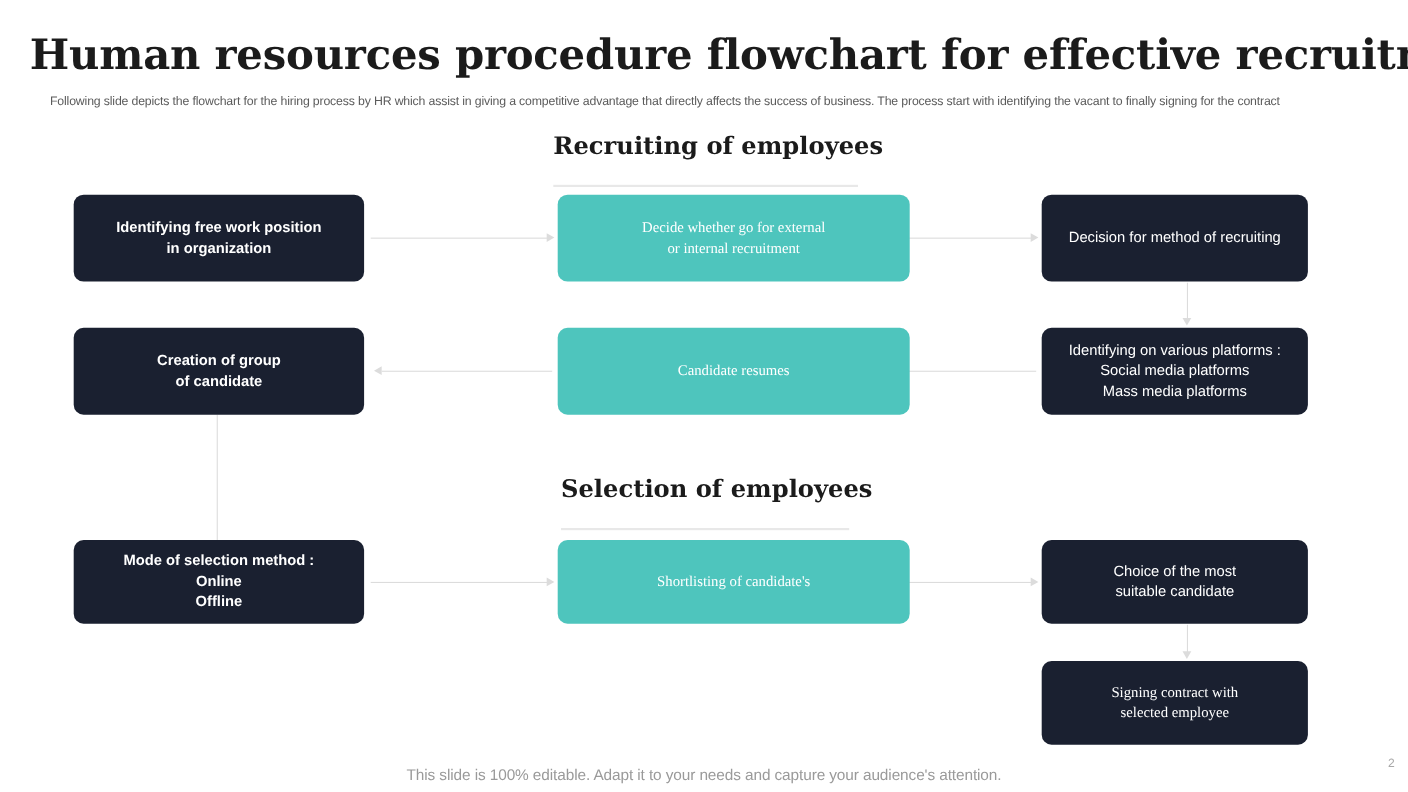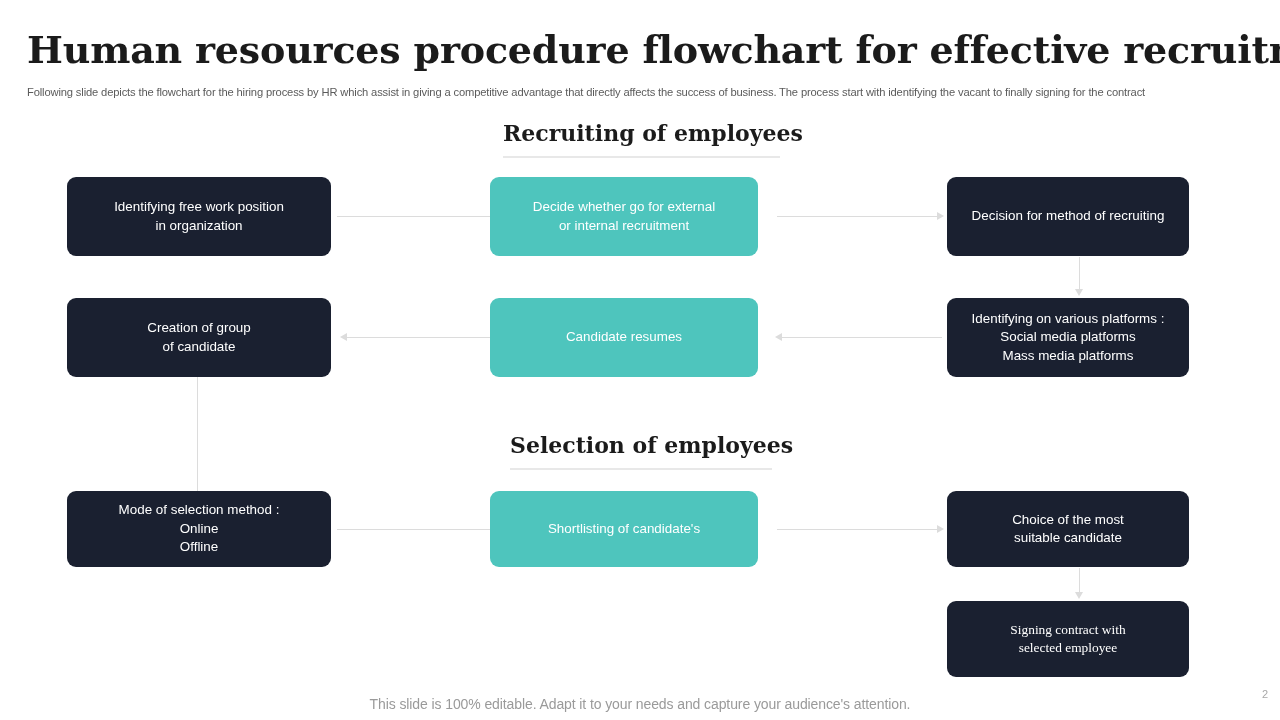--- a/index.html
+++ b/index.html
@@ -27,31 +27,32 @@
     white-space: nowrap;
   }
   #slide-subtitle {
     position: absolute;
     left: 27px; top: 85px;
     width: 1155px;
     font-size: 11.2px;
     line-height: 14px;
     color: #5b5b5b;
     letter-spacing: -0.15px;
+    text-align: center;
   }
 
   
   .section-heading {
     position: absolute;
     font-family: "DejaVu Serif", serif;
     font-weight: bold;
     font-size: 22px;
     color: #1b1b1b;
     text-align: center;
-    padding-bottom: 10px;
+    padding-bottom: 22px;
     border-bottom: 2px solid #e8e8e8;
     white-space: nowrap;
   }
   #heading-recruiting { left: 503px; top: 120px; width: 277px; }
   #heading-selection  { left: 510px; top: 432px; width: 262px; }
 
   
   .node {
     position: absolute;
     border-radius: 9px;
@@ -63,22 +64,22 @@
     font-size: 13.4px;
     line-height: 18.5px;
     box-sizing: border-box;
     padding: 6px 10px;
     white-space: pre-line;
   }
   .node.dark { background: #1a2030; }
   .node.teal { background: #4ec5bd; }
 
   
-  .col-a { left: 67px;  width: 264px; }
-  .col-b { left: 490px; width: 268px; }
+  .col-a { left: 67px;  width: 264px; font-weight: bold; }
+  .col-b { left: 507px; width: 320px; font-family: Liberation Serif, serif; }
   .col-c { left: 947px; width: 242px; }
 
   
   .row-1 { top: 177px; height: 79px; }
   .row-2 { top: 298px; height: 79px; }
   .row-3 { top: 491px; height: 76px; }
   .row-4 { top: 601px; height: 76px; font-family: Liberation Serif, serif; }
 
   
   .conn {

